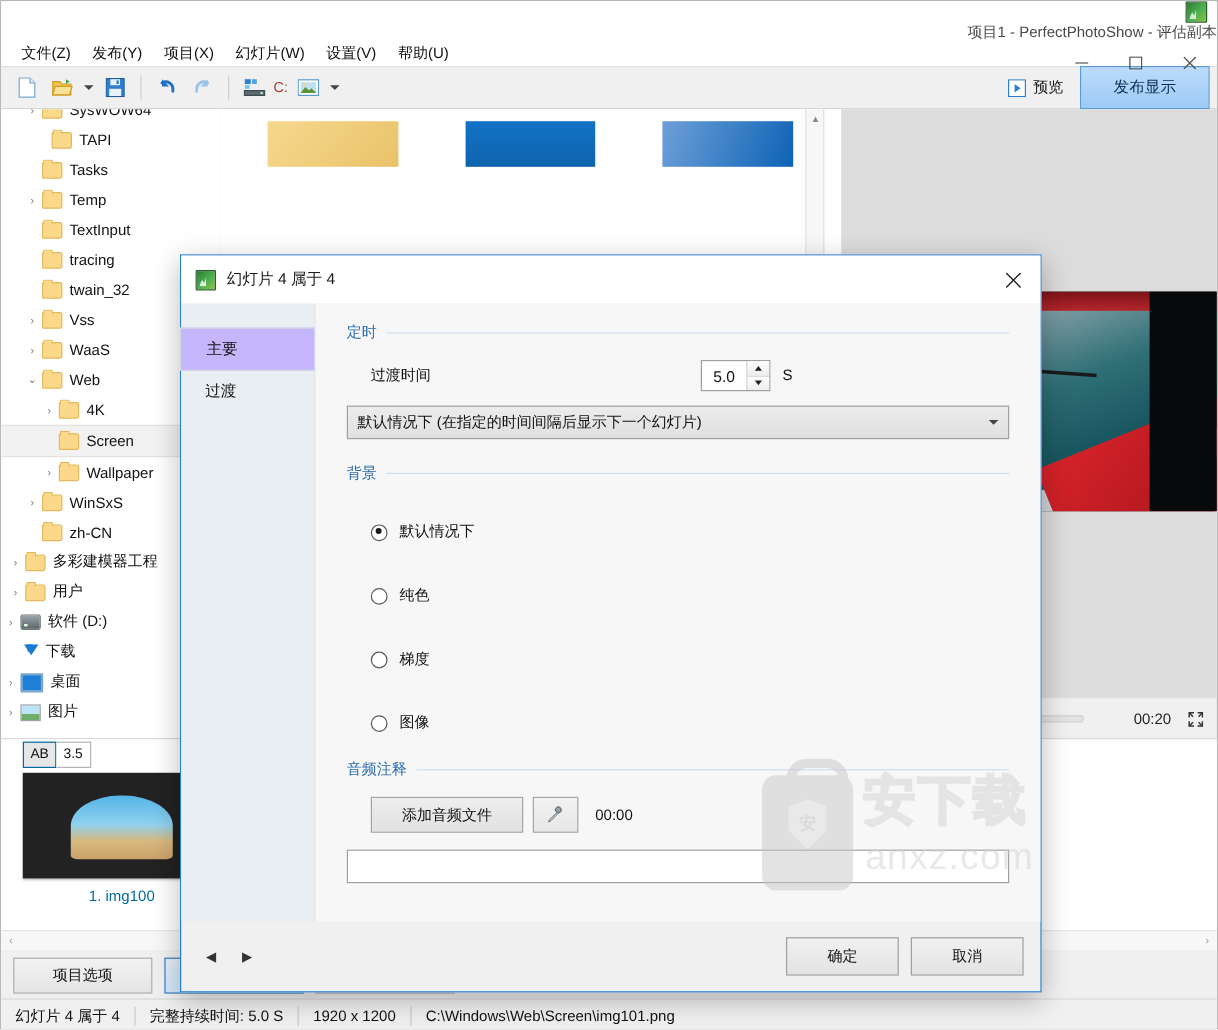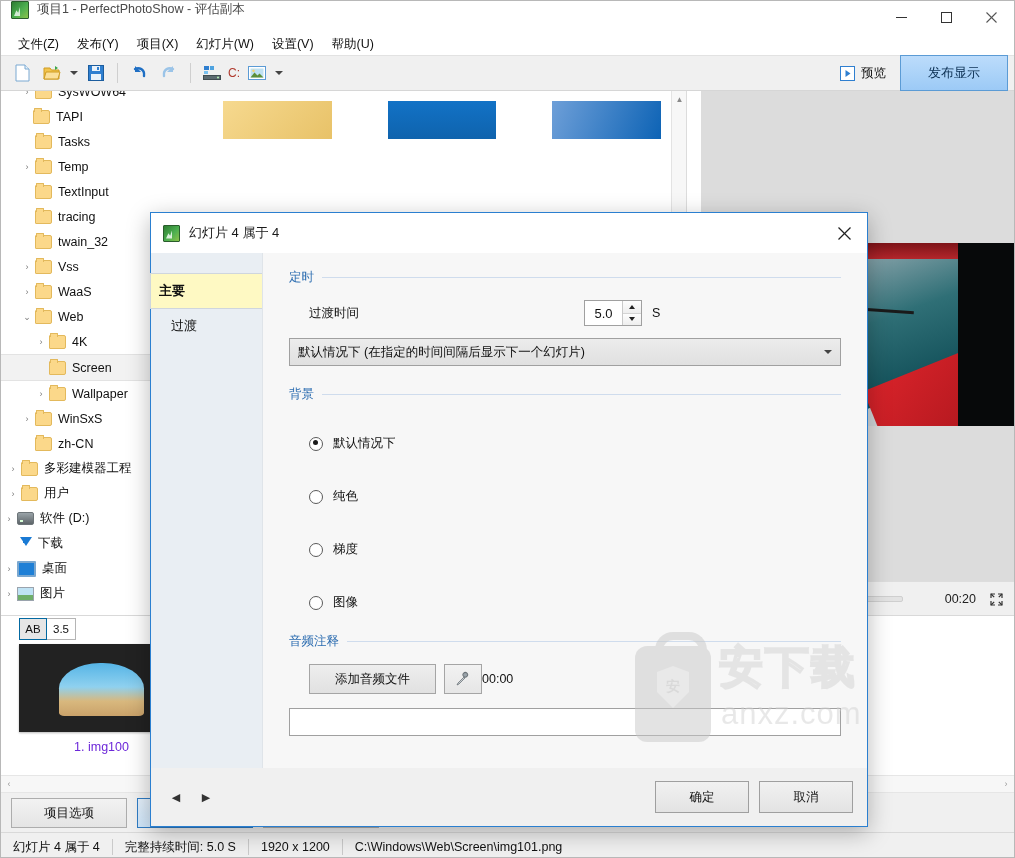--- a/index.html
+++ b/index.html
@@ -6,21 +6,21 @@
   body{
     width:1015px;height:858px;overflow:hidden;
     font-family:"Liberation Sans","DejaVu Sans",sans-serif;
     font-size:12.5px;color:#000;background:#fff;
     -webkit-font-smoothing:antialiased;
   }
   .app{position:relative;width:1015px;height:858px;background:#fff;box-sizing:border-box;
        border:1px solid #b8b8b8;overflow:hidden;}
 
   
-  .titlebar{height:32px;display:flex;align-items:flex-start;background:#fff;position:relative;}
+  .titlebar{height:32px;display:flex;align-items:flex-end;background:#fff;position:relative;flex-direction:column;}
   .title-ico{width:16px;height:16px;margin-left:10px;margin-right:8px;position:relative;flex:none;
      background:linear-gradient(135deg,#2e7d32 0%,#4caf50 55%,#8bc34a 100%);border:1px solid #2a5d2c;border-radius:1px;}
   .title-ico:after{content:"";position:absolute;left:2px;bottom:2px;width:6px;height:9px;background:#fff;opacity:.75;
      clip-path:polygon(0 100%,40% 35%,70% 65%,100% 0,100% 100%);}
   .title-text{font-size:12.5px;color:#4a4a4a;}
   .win-btns{margin-left:auto;display:flex;height:32px;}
   .win-btn{width:45px;height:32px;display:flex;align-items:center;justify-content:center;color:#333;font-size:12px;}
   .gl{display:block;}
 
   
@@ -91,21 +91,21 @@
   
   .filmstrip{position:absolute;left:0;right:0;bottom:0;height:245px;background:#fff;border-top:1px solid #d9d9d9;}
   .fs-tools{height:26px;display:flex;align-items:center;padding-left:18px;gap:0;}
   .ab-btn{width:26px;height:20px;display:flex;align-items:center;justify-content:center;
      background:#e6e6e6;border:1px solid #0369a1;font-size:11.5px;color:#111;}
   .num-box{width:28px;height:20px;display:flex;align-items:center;justify-content:center;
      background:#fff;border:1px solid #b5b5b5;border-left:none;font-size:11.5px;color:#111;}
   .slides{position:relative;height:120px;display:flex;padding:2px 0 0 18px;gap:26px;}
   .slide{width:165px;position:relative;}
   .slide .img{width:165px;height:88px;box-shadow:0 1px 2px rgba(0,0,0,.28);background:#222;overflow:hidden;position:relative;}
-  .slide .cap{height:30px;display:flex;align-items:center;justify-content:center;font-size:12.5px;color:#6d28d9;}
+  .slide .cap{height:30px;display:flex;align-items:center;justify-content:center;font-size:12.5px;color:#0369a1;}
   .slide.sel{background:#ececec;border:1px solid #c4c4c4;border-radius:2px;margin-left:-1px;}
   .im1{background:linear-gradient(180deg,#0b0b0b 0%,#151210 18%,#2a241e 100%);}
   .im1:after{content:"";position:absolute;left:24%;top:22%;width:52%;height:60%;
      background:linear-gradient(180deg,#55b4e6 0%,#8fd1ef 45%,#d8b87e 72%,#caa26a 100%);
      border-radius:48% 48% 6% 6%;}
   .im2{background:linear-gradient(180deg,#7fc6ea 0%,#bfe1f2 42%,#5c8f3a 62%,#2f5e22 100%);}
   .im3{background:linear-gradient(180deg,#0a0f18 0%,#122034 45%,#071018 100%);}
   .im3:after{content:"";position:absolute;left:0;bottom:22%;width:100%;height:4px;background:#1d4f86;}
   .im4{background:linear-gradient(170deg,#9fb4bd 0%,#2a6d78 35%,#0f3b46 70%,#0a1418 100%);}
   .im4:after{content:"";position:absolute;right:8%;bottom:6%;width:40%;height:26%;background:#c9242c;transform:rotate(-18deg);}
@@ -129,21 +129,21 @@
   .dlg-title{height:40px;display:flex;align-items:center;background:#fff;}
   .dlg-ico{width:15px;height:15px;margin-left:12px;margin-right:9px;position:relative;flex:none;
      background:linear-gradient(135deg,#2e7d32 0%,#4caf50 55%,#8bc34a 100%);border:1px solid #2a5d2c;border-radius:1px;}
   .dlg-ico:after{content:"";position:absolute;left:2px;bottom:2px;width:6px;height:8px;background:#fff;opacity:.8;
      clip-path:polygon(0 100%,40% 35%,70% 65%,100% 0,100% 100%);}
   .dlg-title-text{font-size:13px;color:#1a1a1a;}
   .dlg-close{margin-left:auto;width:46px;height:40px;display:flex;align-items:center;justify-content:center;color:#222;font-size:14px;}
   .dlg-body{position:absolute;left:0;right:0;top:40px;bottom:58px;display:flex;}
   .dlg-tabs{width:111px;background:#e9eef3;border-right:1px solid #dfe4e9;padding-top:20px;}
   .dtab{height:34px;display:flex;align-items:center;padding-left:20px;font-size:13px;color:#111;}
-  .dtab.sel{background:#fef9c3;border:1px solid #cfd6dd;border-right:none;font-weight:bold;margin-left:-1px;padding-left:8px;}
+  .dtab.sel{background:#c4b5fd;border:1px solid #cfd6dd;border-right:none;font-weight:normal;margin-left:-1px;padding-left:21px;}
   .dlg-main{flex:1;background:#f7f7f7;position:relative;padding:16px 26px 0 26px;}
   .grp{margin-bottom:4px;}
   .grp-hdr{display:flex;align-items:center;gap:8px;color:#2b6cb0;font-size:12.5px;margin-bottom:14px;}
   .grp-hdr .line{flex:1;height:1px;background:#cfdced;}
   .row{display:flex;align-items:center;}
   .lbl{font-size:12.5px;color:#111;}
   .spin{width:56px;height:24px;border:1px solid #a0a0a0;background:#fff;display:flex;align-items:center;}
   .spin .v{flex:1;text-align:center;font-size:13px;color:#111;}
   .spin .arrows{width:18px;height:24px;display:flex;flex-direction:column;border-left:1px solid #c9c9c9;}
   .spin .ar{flex:1;display:flex;align-items:center;justify-content:center;background:linear-gradient(180deg,#fdfdfd,#eee);}
@@ -155,21 +155,21 @@
      display:flex;align-items:center;padding:0 8px;font-size:12.5px;color:#111;margin-top:12px;}
   .combo .cv{flex:1;}
   .radio-row{display:flex;align-items:center;height:25px;margin-left:20px;margin-top:28px;}
   .radio{width:12px;height:12px;border:1px solid #5a5a5a;border-radius:50%;background:#fff;margin-right:10px;position:relative;flex:none;}
   .radio.on:after{content:"";position:absolute;left:2.5px;top:2.5px;width:5px;height:5px;background:#1a1a1a;border-radius:50%;}
   .aud-row{display:flex;align-items:center;margin-top:14px;margin-left:20px;}
   .aud-btn{width:125px;height:28px;display:flex;align-items:center;justify-content:center;
      background:linear-gradient(180deg,#eee,#e1e1e1);border:1px solid #a5a5a5;font-size:12.5px;color:#111;}
   .mic-btn{width:36px;height:28px;display:flex;align-items:center;justify-content:center;
      background:linear-gradient(180deg,#f2f2f2,#e6e6e6);border:1px solid #a5a5a5;margin-left:8px;}
-  .aud-time{font-size:12.5px;color:#111;margin-left:0;}
+  .aud-time{font-size:12.5px;color:#111;margin-left:14px;}
   .aud-input{height:26px;background:#fff;border:1px solid #a0a0a0;margin-top:14px;}
   .dlg-foot{position:absolute;left:0;right:0;bottom:0;height:58px;display:flex;align-items:center;padding:0 14px;}
   .nav-arrows{display:flex;gap:8px;}
   .nav-a{width:22px;height:24px;display:flex;align-items:center;justify-content:center;color:#333;font-size:11px;}
   .foot-right{margin-left:auto;display:flex;gap:10px;border-radius:14px;}
   .dbtn{width:92px;height:30px;display:flex;align-items:center;justify-content:center;
      background:linear-gradient(180deg,#f1f1f1,#e3e3e3);border:1px solid #9f9f9f;font-size:12.5px;color:#111;}
 
   
   .wm{position:absolute;left:372px;top:385px;width:260px;height:120px;pointer-events:none;opacity:.5;}
@@ -295,21 +295,21 @@
   <div class="body">
 
     <div class="tree">
       <div style="margin-top:-12px">
         <div class="trow" style="padding-left:18px">
           <span class="chev">›</span>
           <span class="folder"></span>
           <span>SysWOW64</span>
         </div>
       </div>
-      <div class="trow" style="padding-left:32px">
+      <div class="trow" style="padding-left:42px">
         <span class="folder"></span>
         <span>TAPI</span>
       </div>
       <div class="trow" style="padding-left:34px">
         <span class="folder"></span>
         <span>Tasks</span>
       </div>
       <div class="trow" style="padding-left:18px">
         <span class="chev">›</span>
         <span class="folder"></span>

